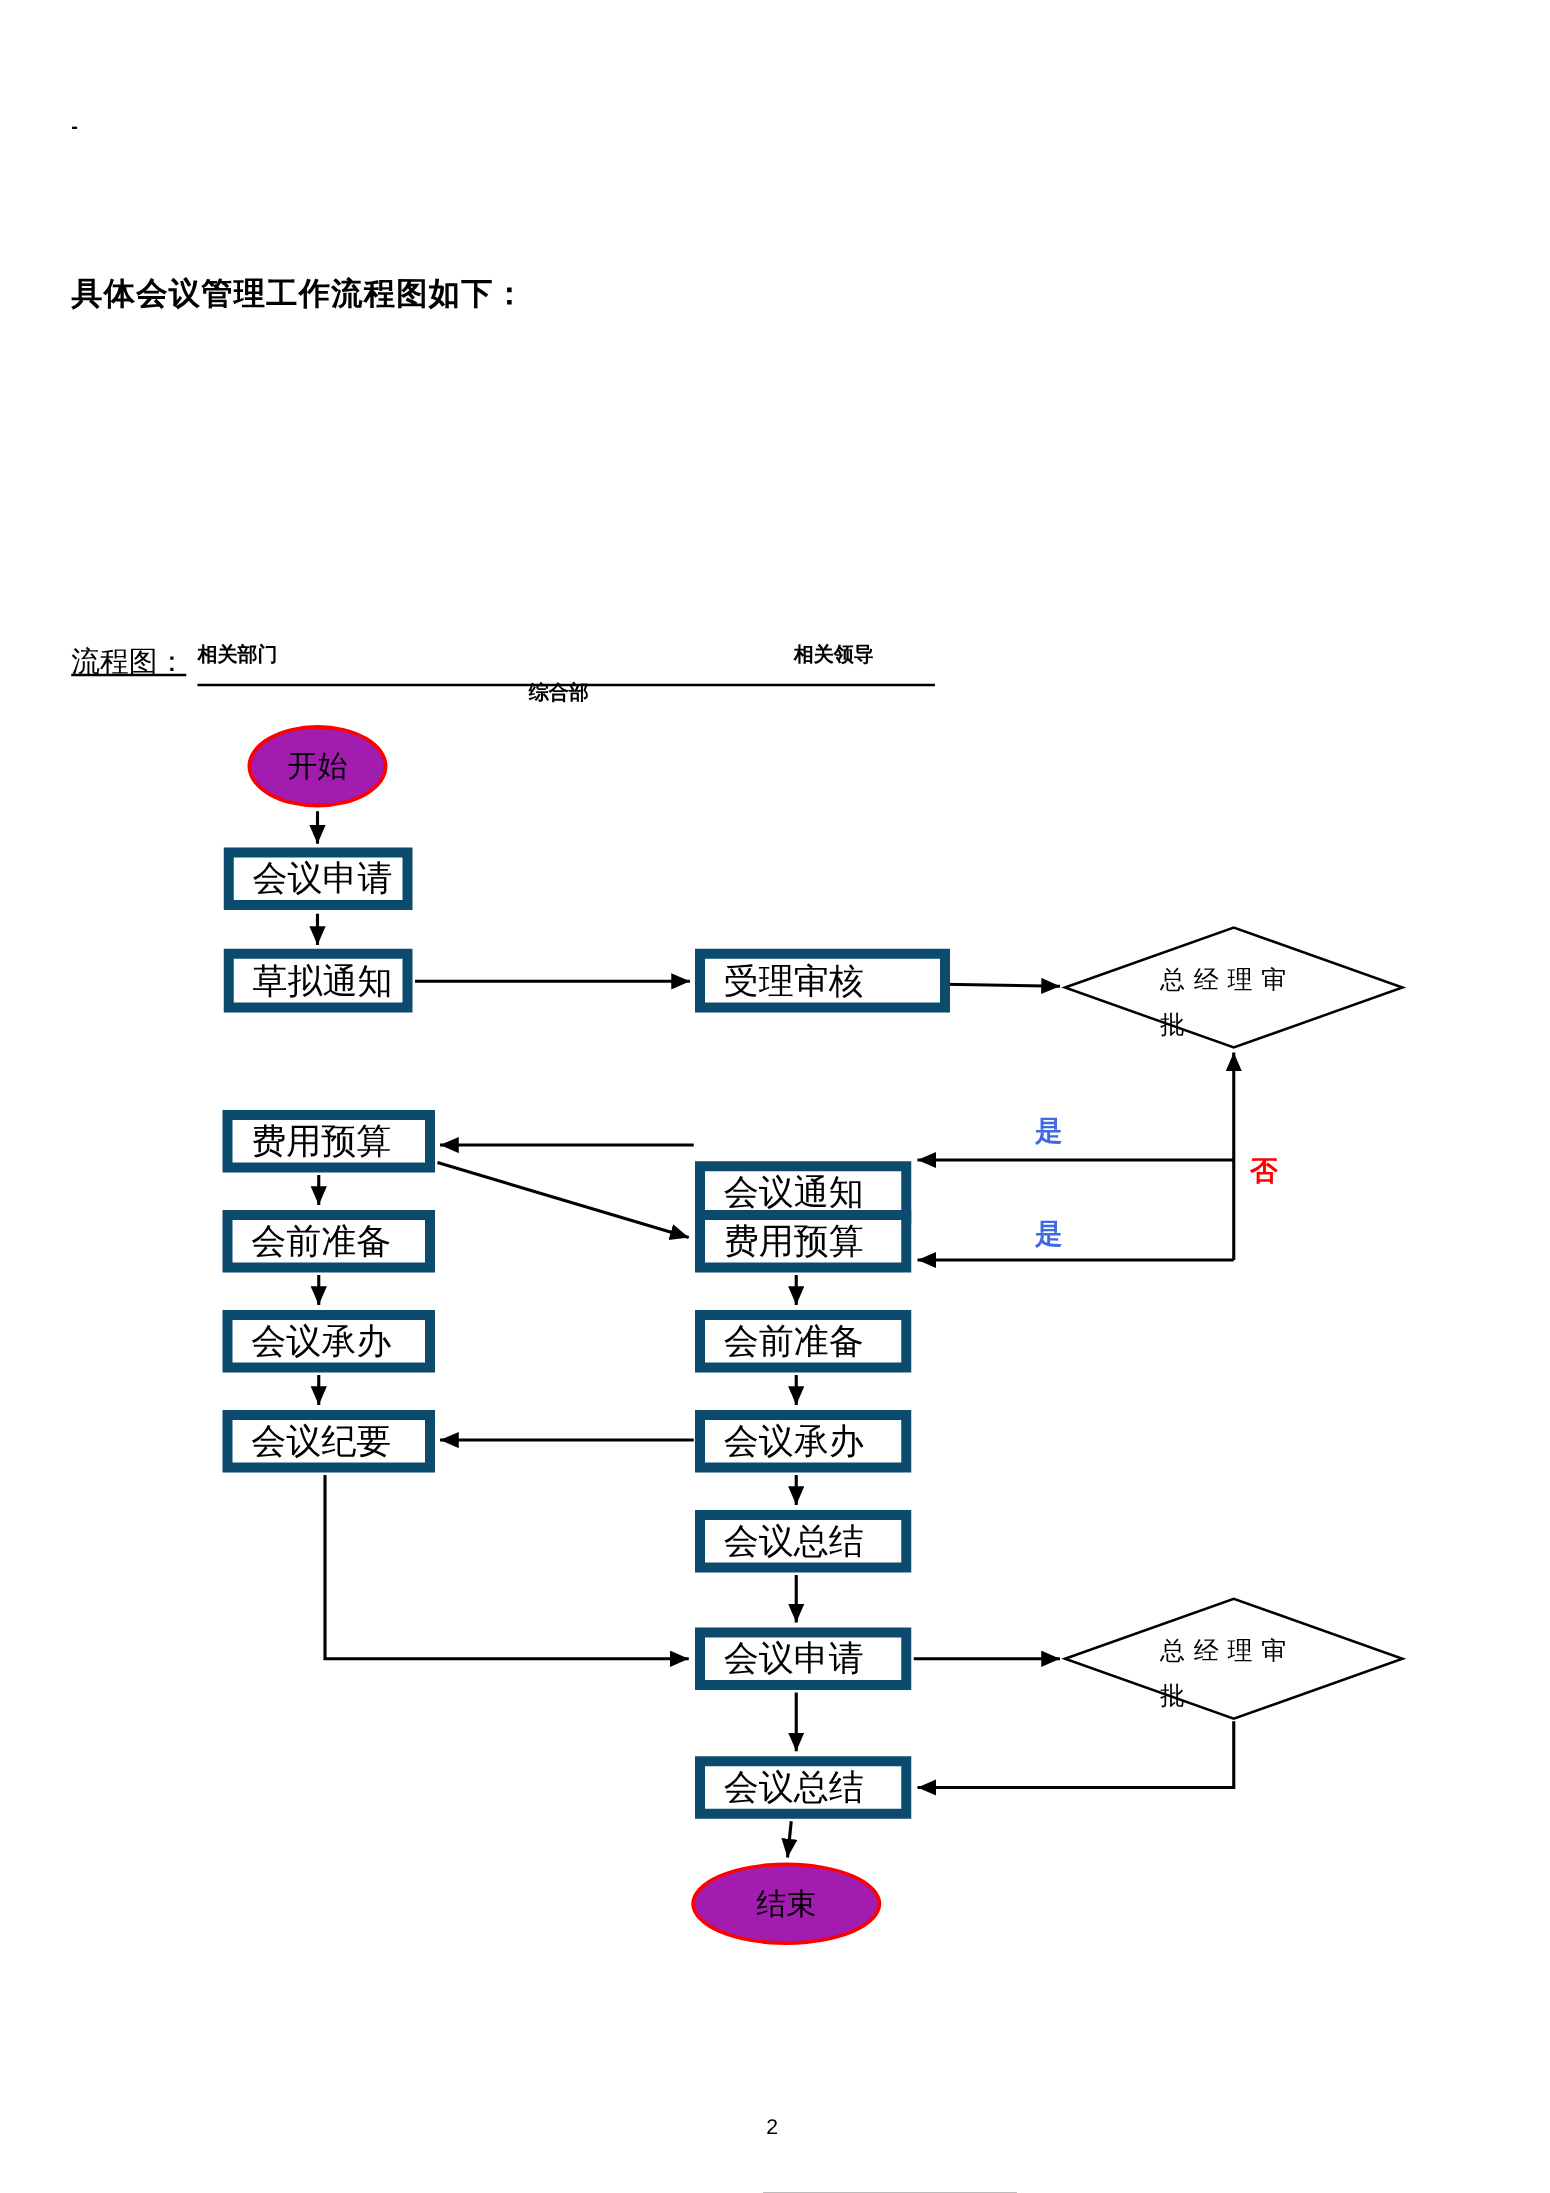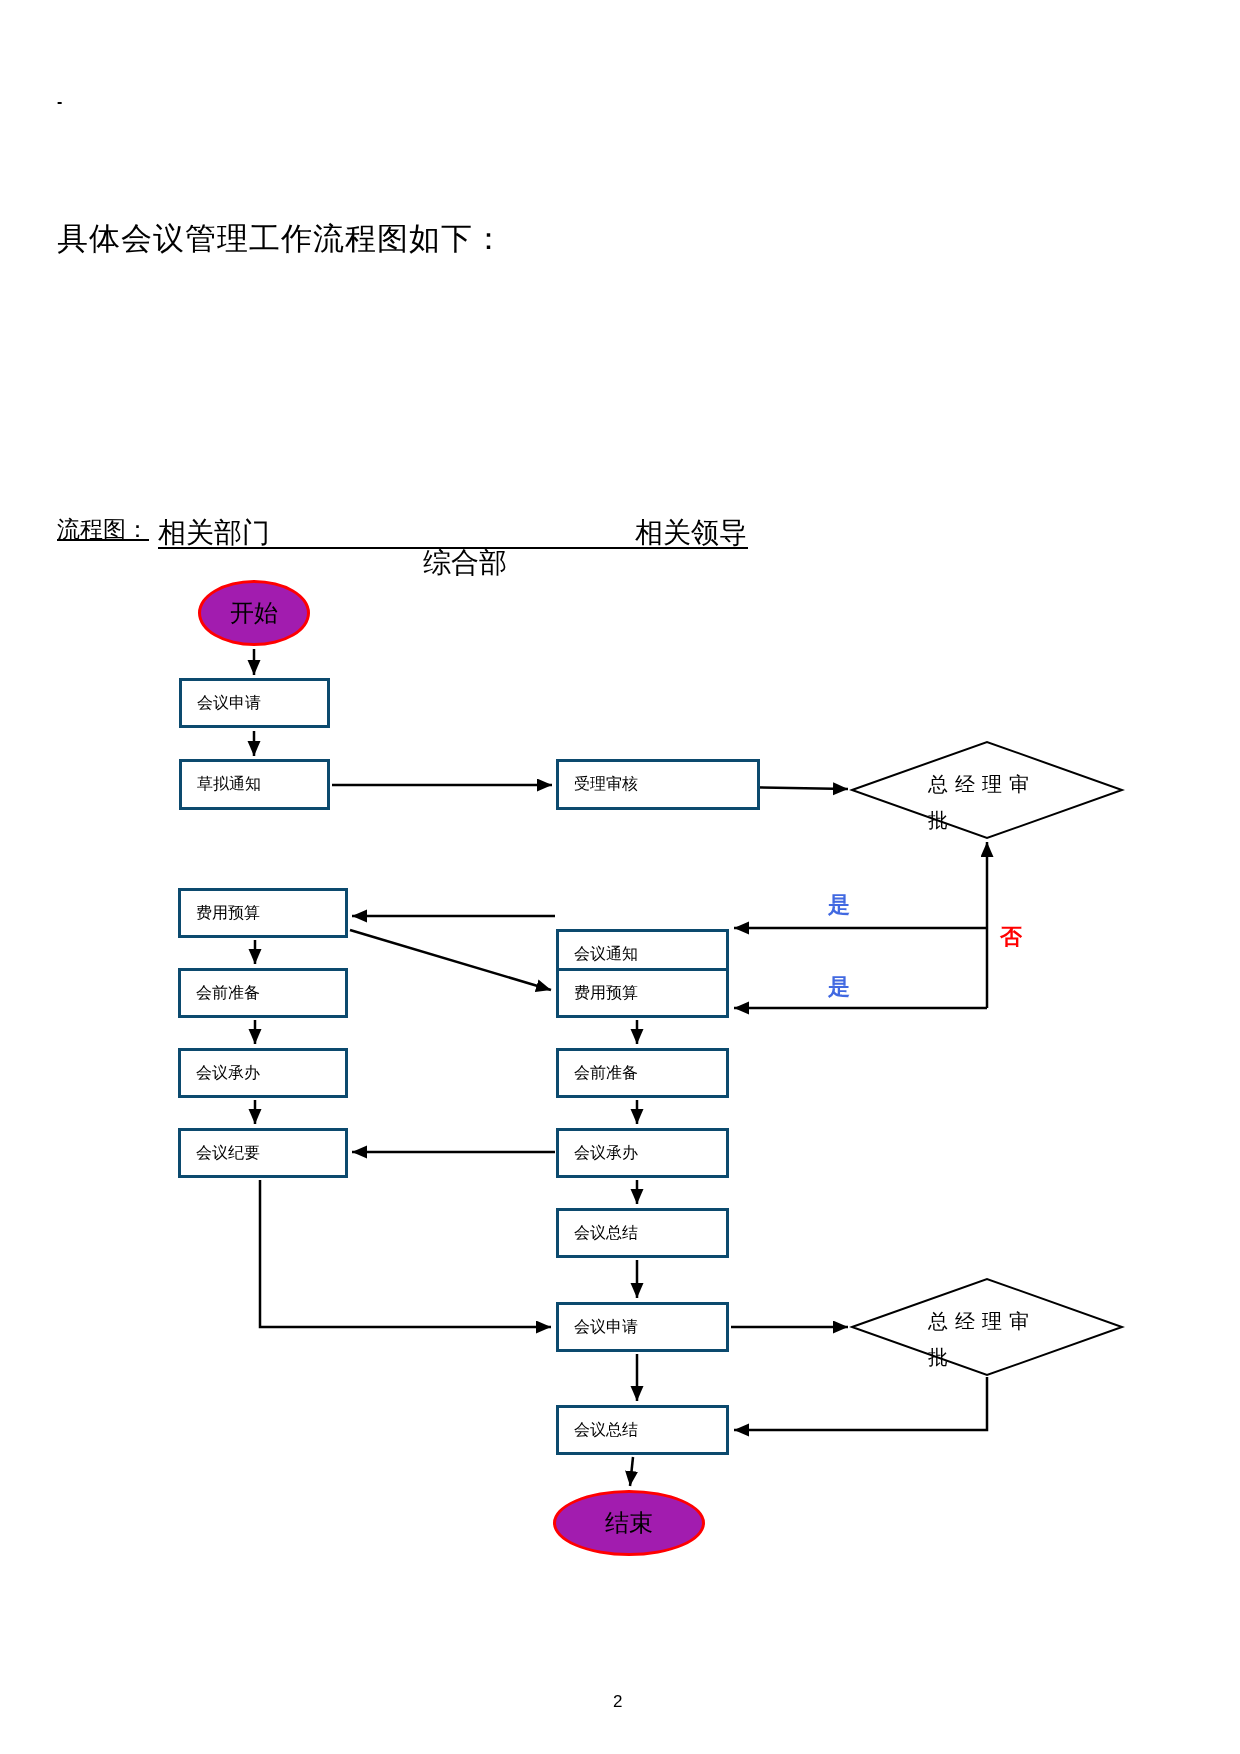--- a/index.html
+++ b/index.html
@@ -7,31 +7,31 @@
     position:relative;
     width:1240px;height:1754px;
     background:#ffffff;
     font-family:"Liberation Sans","DejaVu Sans",sans-serif;
     color:#000;
     overflow:hidden;
     margin:0 auto;
   }
   .abs{position:absolute;}
   .dash{font-size:16px;font-weight:bold;}
-  .heading{font-size:31px;font-weight:normal;letter-spacing:1px;white-space:nowrap;}
+  .heading{font-size:25px;font-weight:bold;letter-spacing:1px;white-space:nowrap;}
   .caption-prefix{font-size:23px;white-space:nowrap;}
-  .caption-lane{font-size:28px;font-weight:normal;white-space:nowrap;}
+  .caption-lane{font-size:16px;font-weight:bold;white-space:nowrap;}
   .caption-underline{border-bottom:2px solid #000;}
   .node-box{
     box-sizing:border-box;
-    border:3px solid #0c4a6e;
+    border:8px solid #0c4a6e;
     background:#fff;
     display:flex;align-items:center;
     padding-left:15px;
-    font-size:16px;
+    font-size:28px;
     white-space:nowrap;
     z-index:2;
   }
   .terminator{
     box-sizing:border-box;
     border:3px solid #FF0000;
     border-radius:50%;
     background:#a21caf;
     display:flex;align-items:center;justify-content:center;
     font-size:24px;

